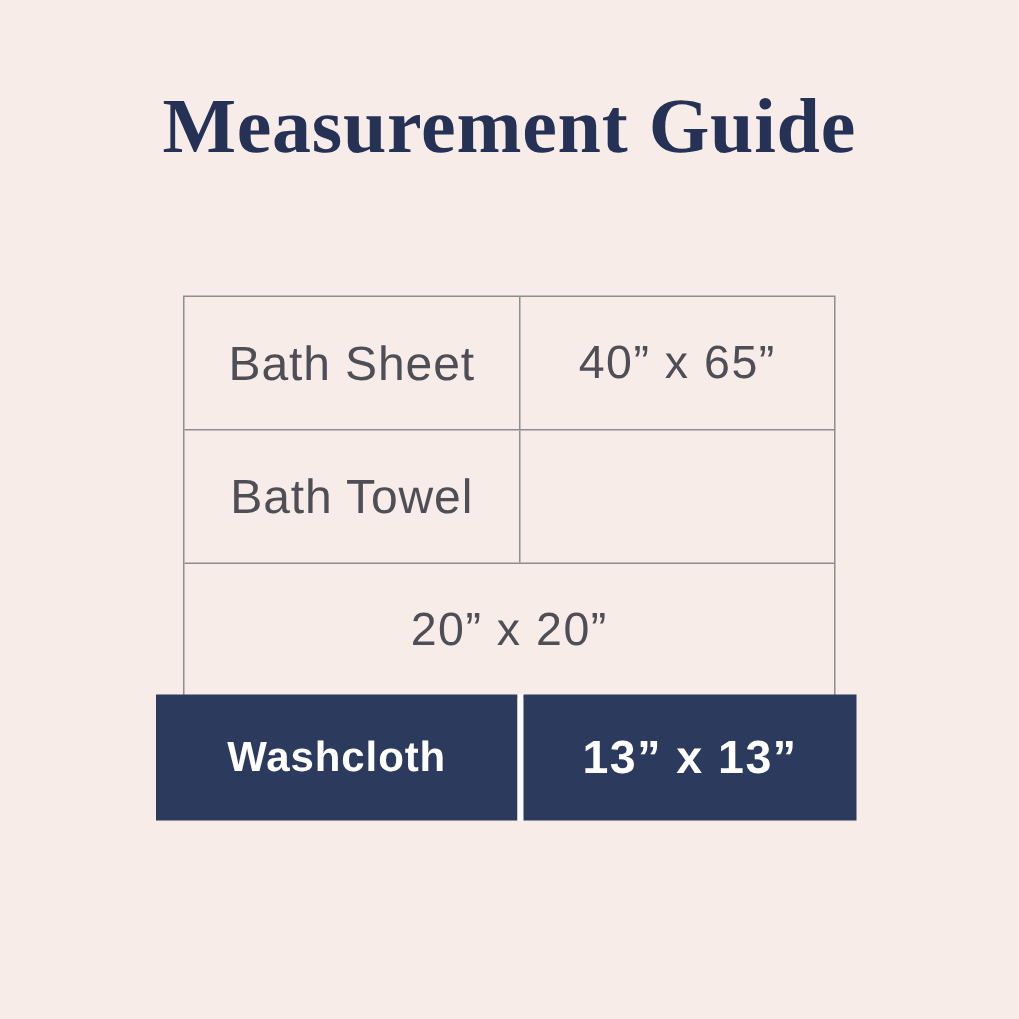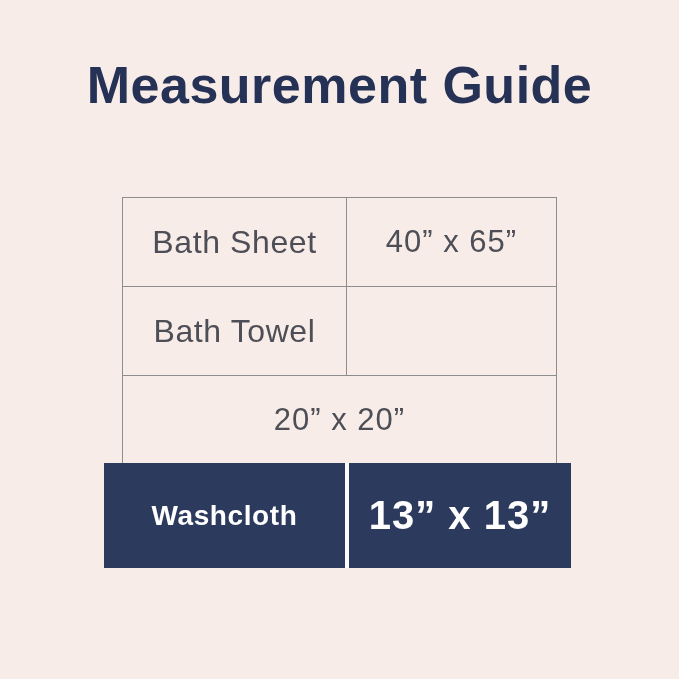--- a/index.html
+++ b/index.html
@@ -7,21 +7,21 @@
     width: 679px; height: 679px;
     background: var(--background, #f7ece7);
     font-family: "Liberation Sans", sans-serif;
     overflow: hidden;
   }
   .page { position: relative; width: 679px; height: 679px; }
 
   .title {
     position: absolute; top: 56px; left: 0; width: 100%;
     margin: 0; text-align: center;
-    font-family: Liberation Sans, sans-serif;
+    font-family: Liberation Serif, serif;
     font-weight: 700; font-size: 52px; line-height: 58px;
     letter-spacing: 0.5px;
     color: var(--title, #263156);
   }
 
   .size-table {
     position: absolute; left: 122px; top: 197px; width: 433px;
     border: 1px solid var(--table-border, #8d8d8d);
     background: var(--background, #f7ece7);
   }
@@ -33,31 +33,31 @@
   }
   .t-label {
     width: 223px;
     border-right: 1px solid var(--table-border, #8d8d8d);
     font-size: 32px; letter-spacing: 0.6px;
   }
   .t-size { flex: 1; font-size: 31px; letter-spacing: 1px; }
 
   .hl-row {
     position: absolute; left: 104px; top: 463px;
-    width: 467px; height: 105px; display: flex;
+    width: 467px; height: 84px; display: flex;
   }
   .hl-cell {
     display: flex; align-items: center; justify-content: center;
     background: var(--navy, #2c3a5d);
     color: var(--highlight-text, #ffffff);
     font-weight: 700;
   }
   .hl-label { width: 241px; font-size: 28px; letter-spacing: 0.6px; }
   .hl-divider { width: 4px; background: #fdfbfa; }
-  .hl-size { flex: 1; font-size: 40px; letter-spacing: 1px; }
+  .hl-size { flex: 1; font-size: 31px; letter-spacing: 1px; }
 </style>
 </head>
 <body>
 
 <div class="page">
 
   <h1 class="title">Measurement Guide</h1>
 
   <div class="size-table">
     <div class="t-row">

